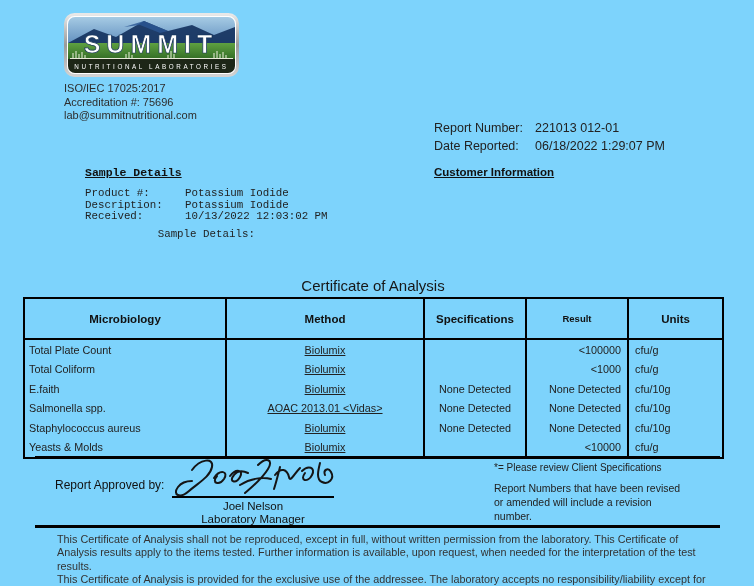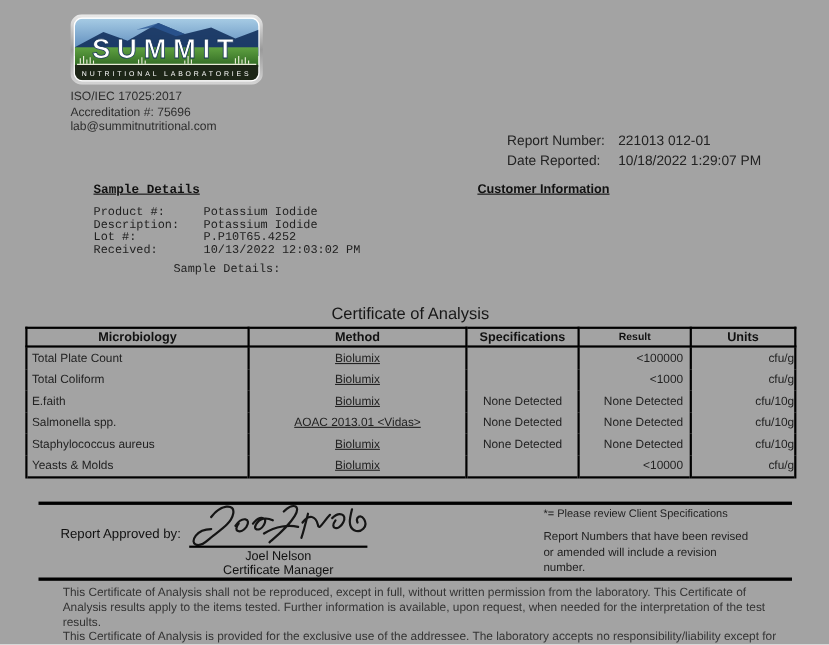--- a/index.html
+++ b/index.html
@@ -1,49 +1,49 @@
 <!DOCTYPE html>
 <html><head>
 <meta charset="utf-8">
 <style>
   html,body{margin:0;padding:0;background:#fff;}
   .page{
-    position:relative;width:754px;height:586px;background:#a3a3a3;
+    position:relative;width:754px;height:586px;background:#7dd3fc;
     font-family:"Liberation Sans",sans-serif;color:#1f1f1f;overflow:hidden;
   }
   
   .logo{position:absolute;left:64px;top:13px;width:175px;height:64px;}
   
   .lab-info{position:absolute;left:64px;top:82px;font-size:11px;line-height:13.5px;color:#2e2e2e;}
   
   .report-meta{position:absolute;left:434px;top:120px;font-size:12.5px;line-height:17.5px;color:#222;}
   .rm-row{display:flex;}
-  .rm-label{width:101px;margin-left:27px;}
+  .rm-label{width:101px;}
   
   .section-heading{font-weight:bold;text-decoration:underline;font-size:11.5px;color:#111;}
   .sample-block{position:absolute;left:85px;top:166px;font-size:10.8px;font-family:Liberation Mono, monospace;}
   .customer-block{position:absolute;left:434px;top:166px;font-size:10.8px;}
   .fields{margin-top:9px;line-height:11.5px;}
   .f-row{display:flex;}
   .f-label{width:100px;}
   .sample-extra{margin-top:5px;text-align:center;}
   .cust-lines{margin-top:9px;line-height:11.5px;}
   
   .coa-title{position:absolute;left:0;top:277px;width:746px;text-align:center;font-size:15px;color:#171717;}
   
   .coa-table{position:absolute;left:23px;top:297px;border-collapse:collapse;table-layout:fixed;width:699px;}
-  .coa-table th{border:2px solid #000;font-size:11.5px;font-weight:bold;height:15px;padding:0 2px;text-align:center;color:#111;}
+  .coa-table th{border:2px solid #000;font-size:11.5px;font-weight:bold;height:15px;padding:12px 2px;text-align:center;color:#111;}
   .coa-table th.h-result{font-size:9.5px;}
   .coa-table td{border-left:2px solid #000;border-right:2px solid #000;font-size:10.8px;height:19.5px;padding:0;color:#222;}
   .coa-table{border:2px solid #000;}
   .c-analyte{text-align:left;padding-left:4px !important;}
   .c-method{text-align:center;text-decoration:underline;}
   .c-spec{text-align:center;}
   .c-result{text-align:right;padding-right:6px !important;}
-  .c-units{text-align:right;padding-left:6px !important;}
+  .c-units{text-align:left;padding-left:6px !important;}
   
   .rule{position:absolute;background:#000;height:3px;}
   .rule-top{left:35px;width:685px;top:456px;}
   .rule-bottom{left:35px;width:685px;top:525px;}
   .approved-label{position:absolute;left:55px;top:478px;font-size:12px;color:#111;}
   .sig-svg{position:absolute;left:168px;top:456px;}
   .sig-line{position:absolute;left:172px;top:496px;width:162px;height:2px;background:#000;}
   .approver-name{position:absolute;left:172px;top:500px;width:162px;text-align:center;font-size:11.5px;color:#111;}
   .approver-title{position:absolute;left:172px;top:513px;width:162px;text-align:center;font-size:11.5px;color:#111;}
   .note-spec{position:absolute;left:494px;top:462px;font-size:10px;color:#222;}
@@ -101,38 +101,34 @@
     <div>lab@summitnutritional.com</div>
   </div>
 
   <div class="report-meta">
     <div class="rm-row">
       <span class="rm-label">Report Number:</span>
       <span>221013 012-01</span>
     </div>
     <div class="rm-row">
       <span class="rm-label">Date Reported:</span>
-      <span>10/18/2022 1:29:07 PM</span>
+      <span>06/18/2022 1:29:07 PM</span>
     </div>
   </div>
 
   <div class="sample-block">
     <div class="section-heading">Sample Details</div>
     <div class="fields">
       <div class="f-row">
         <span class="f-label">Product #:</span>
         <span>Potassium Iodide</span>
       </div>
       <div class="f-row">
         <span class="f-label">Description:</span>
         <span>Potassium Iodide</span>
-      </div>
-      <div class="f-row">
-        <span class="f-label">Lot #:</span>
-        <span>P.P10T65.4252</span>
       </div>
       <div class="f-row">
         <span class="f-label">Received:</span>
         <span>10/13/2022 12:03:02 PM</span>
       </div>
     </div>
     <div class="sample-extra">Sample Details:</div>
   </div>
 
   <div class="customer-block">
@@ -214,21 +210,21 @@
       <path d="M46,22 C52,13 61,15 56,23 C51,30 43,27 49,20"></path>
       <path d="M62,20 C68,12 76,14 72,21 C68,28 60,26 66,19 C70,14 76,15 80,17"></path>
       <path d="M90,9 C98,1 106,3 100,13 C94,23 84,31 77,37 M72,29 C83,22 95,21 103,23"></path>
       <path d="M112,11 C110,19 108,27 106,33 M107,19 C113,11 119,13 121,21 C122,27 126,18 132,12"></path>
       <path d="M134,15 C140,9 148,11 144,19 C140,27 131,25 137,17"></path>
       <path d="M152,7 C150,15 148,23 154,26 C160,29 167,23 163,16 C160,11 155,14 157,19"></path>
     </g>
   </svg>
   <div class="sig-line"></div>
   <div class="approver-name">Joel Nelson</div>
-  <div class="approver-title">Certificate Manager</div>
+  <div class="approver-title">Laboratory Manager</div>
 
   <div class="note-spec">*= Please review Client Specifications</div>
   <div class="note-rev">Report Numbers that have been revised or amended will include a revision number.</div>
 
   <div class="rule rule-bottom"></div>
 
   <div class="footer">
     <div>This Certificate of Analysis shall not be reproduced, except in full, without written permission from the laboratory. This Certificate of Analysis results apply to the items tested. Further information is available, upon request, when needed for the interpretation of the test results.</div>
     <div>This Certificate of Analysis is provided for the exclusive use of the addressee. The laboratory accepts no responsibility/liability except for the due performance of inspection and/or analysis in good faith.</div>
   </div>

